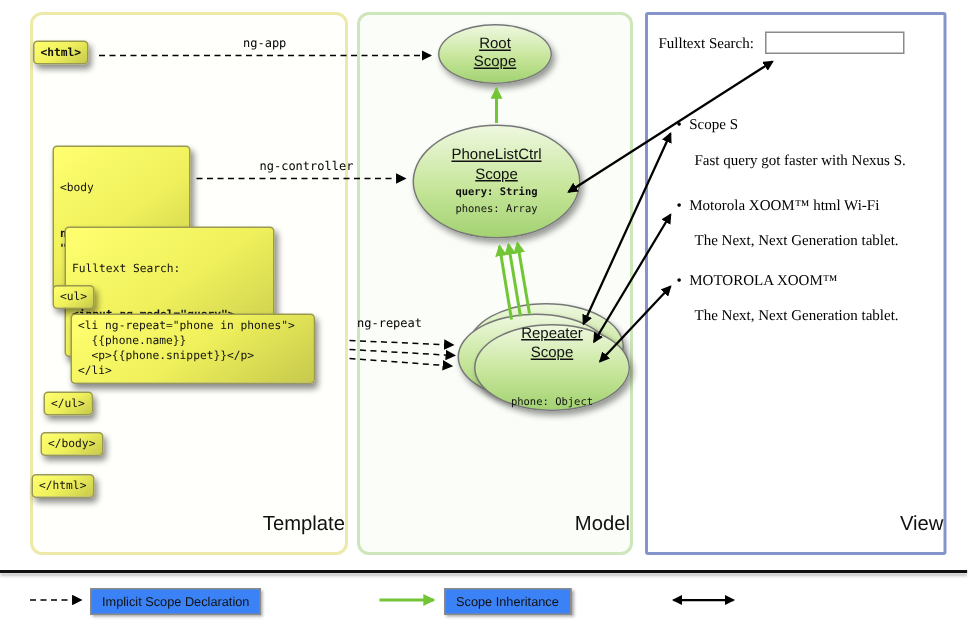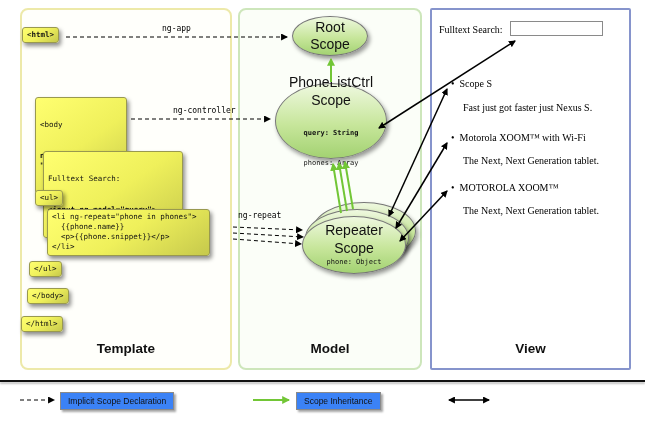--- a/index.html
+++ b/index.html
@@ -5,38 +5,38 @@
   * { box-sizing: border-box; }
   html,body { margin:0; padding:0; background:#fff; }
   .stage { position:relative; width:645px; height:425px; background:#fff;
            font-family:"Liberation Sans",sans-serif; overflow:hidden; }
 
   
   .colbox { position:absolute; top:8px; height:362px; }
   .col-template { left:20px;  width:212px; border:2px solid #ede9a9; border-radius:8px; background:#fffffb; }
   .col-model    { left:238px; width:184px; border:2px solid #cde6bb; border-radius:8px; background:#fbfef8; }
   .col-view     { left:430px; width:201px; border:2px solid #8694cc; border-radius:2px; background:#ffffff; }
-  .col-label { position:absolute; bottom:12px; left:0; width:100%; text-align:center;
-               font-size:13.5px; color:#111;font-weight:bold; }
+  .col-label { position:absolute; bottom:12px; left:0; width:100%; text-align:right;
+               font-size:13.5px; color:#111; }
 
   
   .snippet { position:absolute; padding:2px 4px; white-space:pre;
              font-family:"DejaVu Sans Mono",monospace; font-size:7.5px; line-height:1.35; color:#111;
              background:linear-gradient(145deg,#ffff70 0%,#eff05b 50%,#c6c94c 100%);
              border:1px solid #99994f; border-radius:3px;
              box-shadow:2px 3px 4px rgba(0,0,0,.45); }
   .snippet .bold { font-weight:bold; }
 
   
   .ellipse { position:absolute; border-radius:50%; border:1px solid #777;
              background:linear-gradient(180deg,#eef8df 0%,#c7e69b 55%,#a3d272 100%);
              box-shadow:2px 3px 4px rgba(0,0,0,.4);
              display:flex; flex-direction:column; align-items:center; justify-content:center;
              text-align:center; color:#111; }
-  .scope-title { font-size:14px; line-height:1.25; white-space:pre; }
+  .scope-title { font-size:10px; line-height:1.25; white-space:pre;text-decoration:underline; }
   .scope-prop  { font-family:"DejaVu Sans Mono",monospace; font-size:7px; line-height:1.45; }
   .scope-prop.bold { font-weight:bold; }
   .gap { margin-top:0; }
 
   
   .arrow-label { position:absolute; font-family:"DejaVu Sans Mono",monospace; font-size:8px; color:#000; }
 
   
   .serif { font-family:"Liberation Serif",serif; color:#000; }
   .view-search-label { position:absolute; left:439px; top:24px; font-size:10px; }
@@ -100,45 +100,45 @@
 
   <div class="arrow-label" style="left:162px;top:24px;text-align:center;">ng-app</div>
   <div class="arrow-label" style="left:141px;top:106px;margin-left:32px;">ng-controller</div>
   <div class="arrow-label" style="left:238px;top:211px;">ng-repeat</div>
 
   <div class="ellipse" style="left:292px;top:16px;width:76px;height:40px;">
     <div class="scope-title">Root
 Scope</div>
   </div>
 
-  <div class="ellipse" style="left:275px;top:83px;width:112px;height:76px;gap:19px;">
+  <div class="ellipse" style="left:275px;top:83px;width:112px;height:76px;">
     <div class="scope-title">PhoneListCtrl
 Scope</div>
     <div class="scope-prop bold gap">query: String</div>
     <div class="scope-prop">phones: Array</div>
   </div>
 
   <div class="ellipse" style="left:312px;top:202px;width:104px;height:58px;"></div>
   <div class="ellipse" style="left:305px;top:209px;width:104px;height:58px;"></div>
-  <div class="ellipse" style="left:302px;top:216px;width:104px;height:58px;">
+  <div class="ellipse" style="left:316px;top:216px;width:104px;height:58px;justify-content:space-between;">
     <div class="scope-title">Repeater
 Scope</div>
     <div class="scope-prop gap">phone: Object</div>
   </div>
 
   <div class="serif view-search-label">Fulltext Search:</div>
   <input class="view-search-input" type="text" value="" style="">
 
   <div class="serif vi-title" style="left:451px;top:78px;">
     <span class="bullet">•</span><span>Scope S</span>
   </div>
-  <div class="serif vi-desc" style="left:463px;top:102px;">Fast just got faster just Nexus S.</div>
+  <div class="serif vi-desc" style="left:463px;top:102px;">Fast query got faster with Nexus S.</div>
 
   <div class="serif vi-title" style="left:451px;top:132px;">
-    <span class="bullet">•</span><span>Motorola XOOM™ with Wi-Fi</span>
+    <span class="bullet">•</span><span>Motorola XOOM™ html Wi-Fi</span>
   </div>
   <div class="serif vi-desc" style="left:463px;top:155px;">The Next, Next Generation tablet.</div>
 
   <div class="serif vi-title" style="left:451px;top:182px;">
     <span class="bullet">•</span><span>MOTOROLA XOOM™</span>
   </div>
   <div class="serif vi-desc" style="left:463px;top:205px;">The Next, Next Generation tablet.</div>
 
   <div class="separator"></div>
   <div class="legend-box" style="left:60px;">Implicit Scope Declaration</div>

